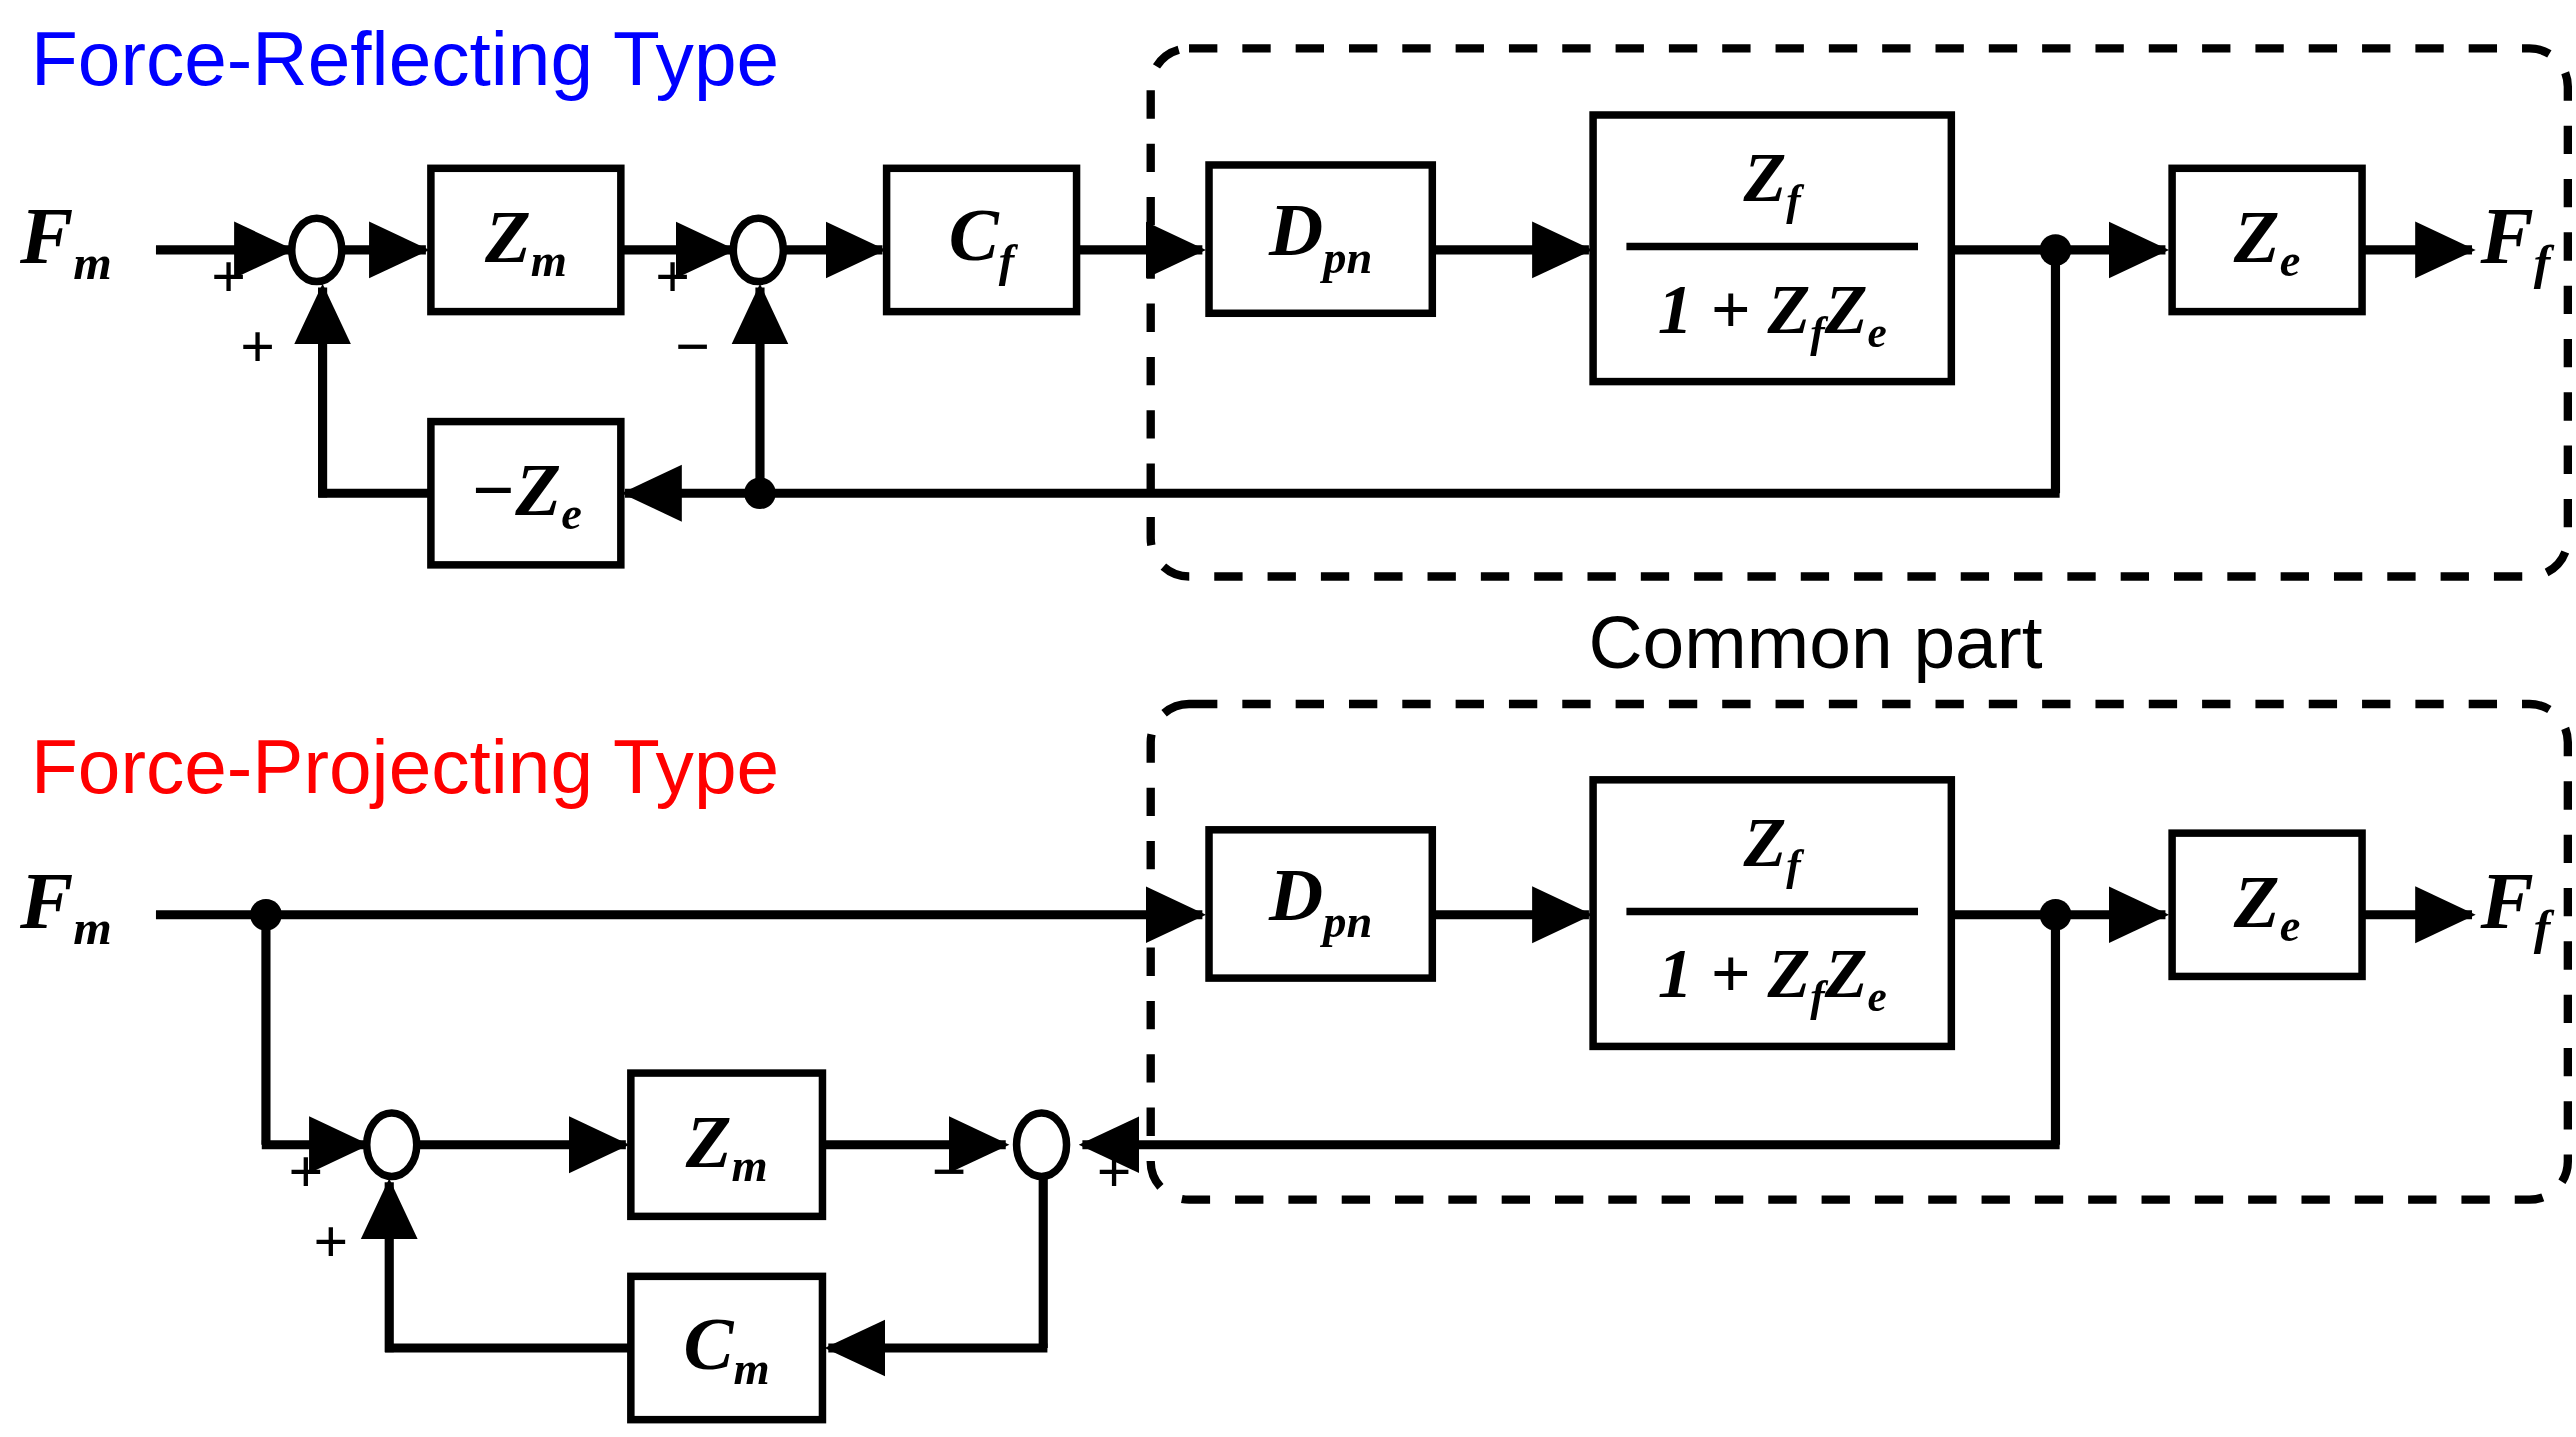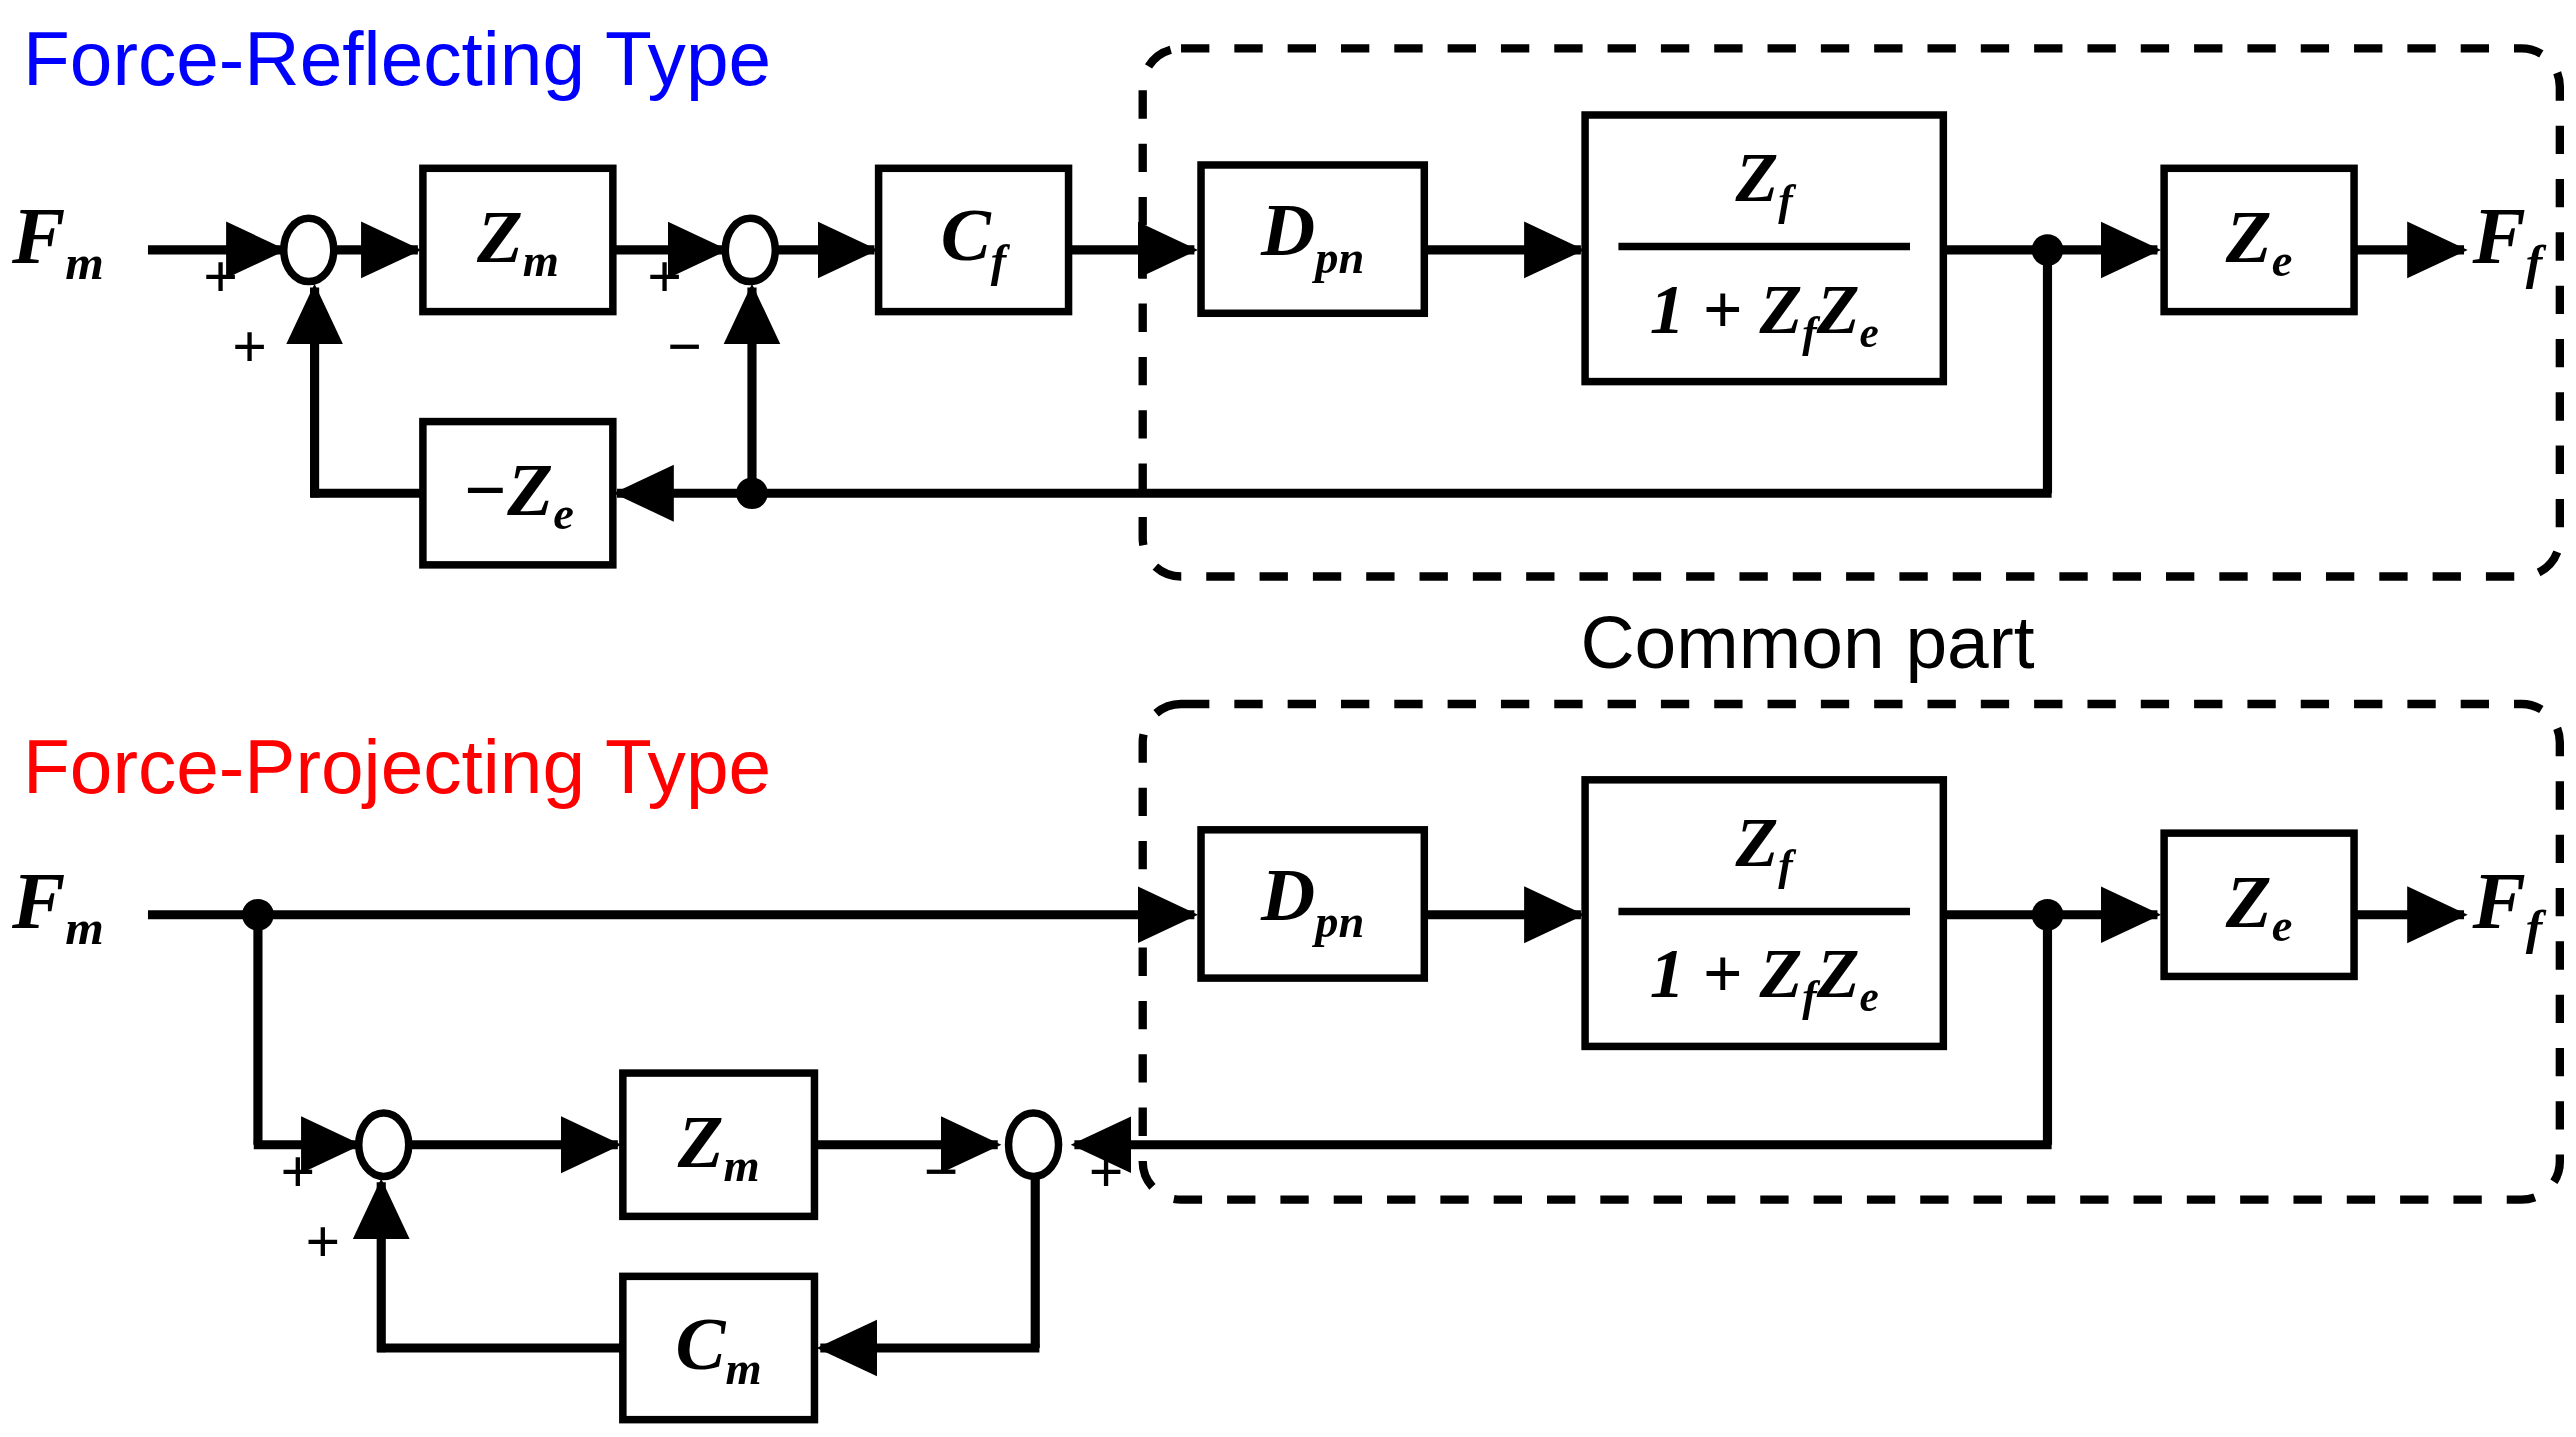--- a/index.html
+++ b/index.html
@@ -1,18 +1,18 @@
 <!DOCTYPE html>
 <html style="font-size:13.3px"><head>
 <meta charset="utf-8">
 <style>
   html,body{margin:0;padding:0;background:#ffffff;}
   body{width:2576px;height:1438px;position:relative;overflow:hidden;
        font-family:"Liberation Sans",sans-serif;}
-  #stage{position:absolute;left:8px;top:0;width:2036px;height:1438px;}
+  #stage{position:absolute;left:16px;top:0;width:2036px;height:1438px;}
   svg{display:block;}
   .blk{fill:#ffffff;stroke:#000000;stroke-width:9;}
   .wire{stroke:#000000;stroke-width:11;fill:none;stroke-linecap:butt;}
   .sumcirc{fill:#ffffff;stroke:#000000;stroke-width:9;}
   .dashbox{fill:none;stroke:#000000;stroke-width:10;stroke-dasharray:34 30;}
   .dot{fill:#000000;}
   .mathlbl{font-family:"Liberation Serif",serif;font-weight:bold;font-style:italic;
            fill:#000000;text-anchor:middle;dominant-baseline:middle;}
   .sgn{font-family:"Liberation Serif",serif;font-weight:bold;fill:#000000;
        text-anchor:middle;dominant-baseline:middle;font-style:normal;}

